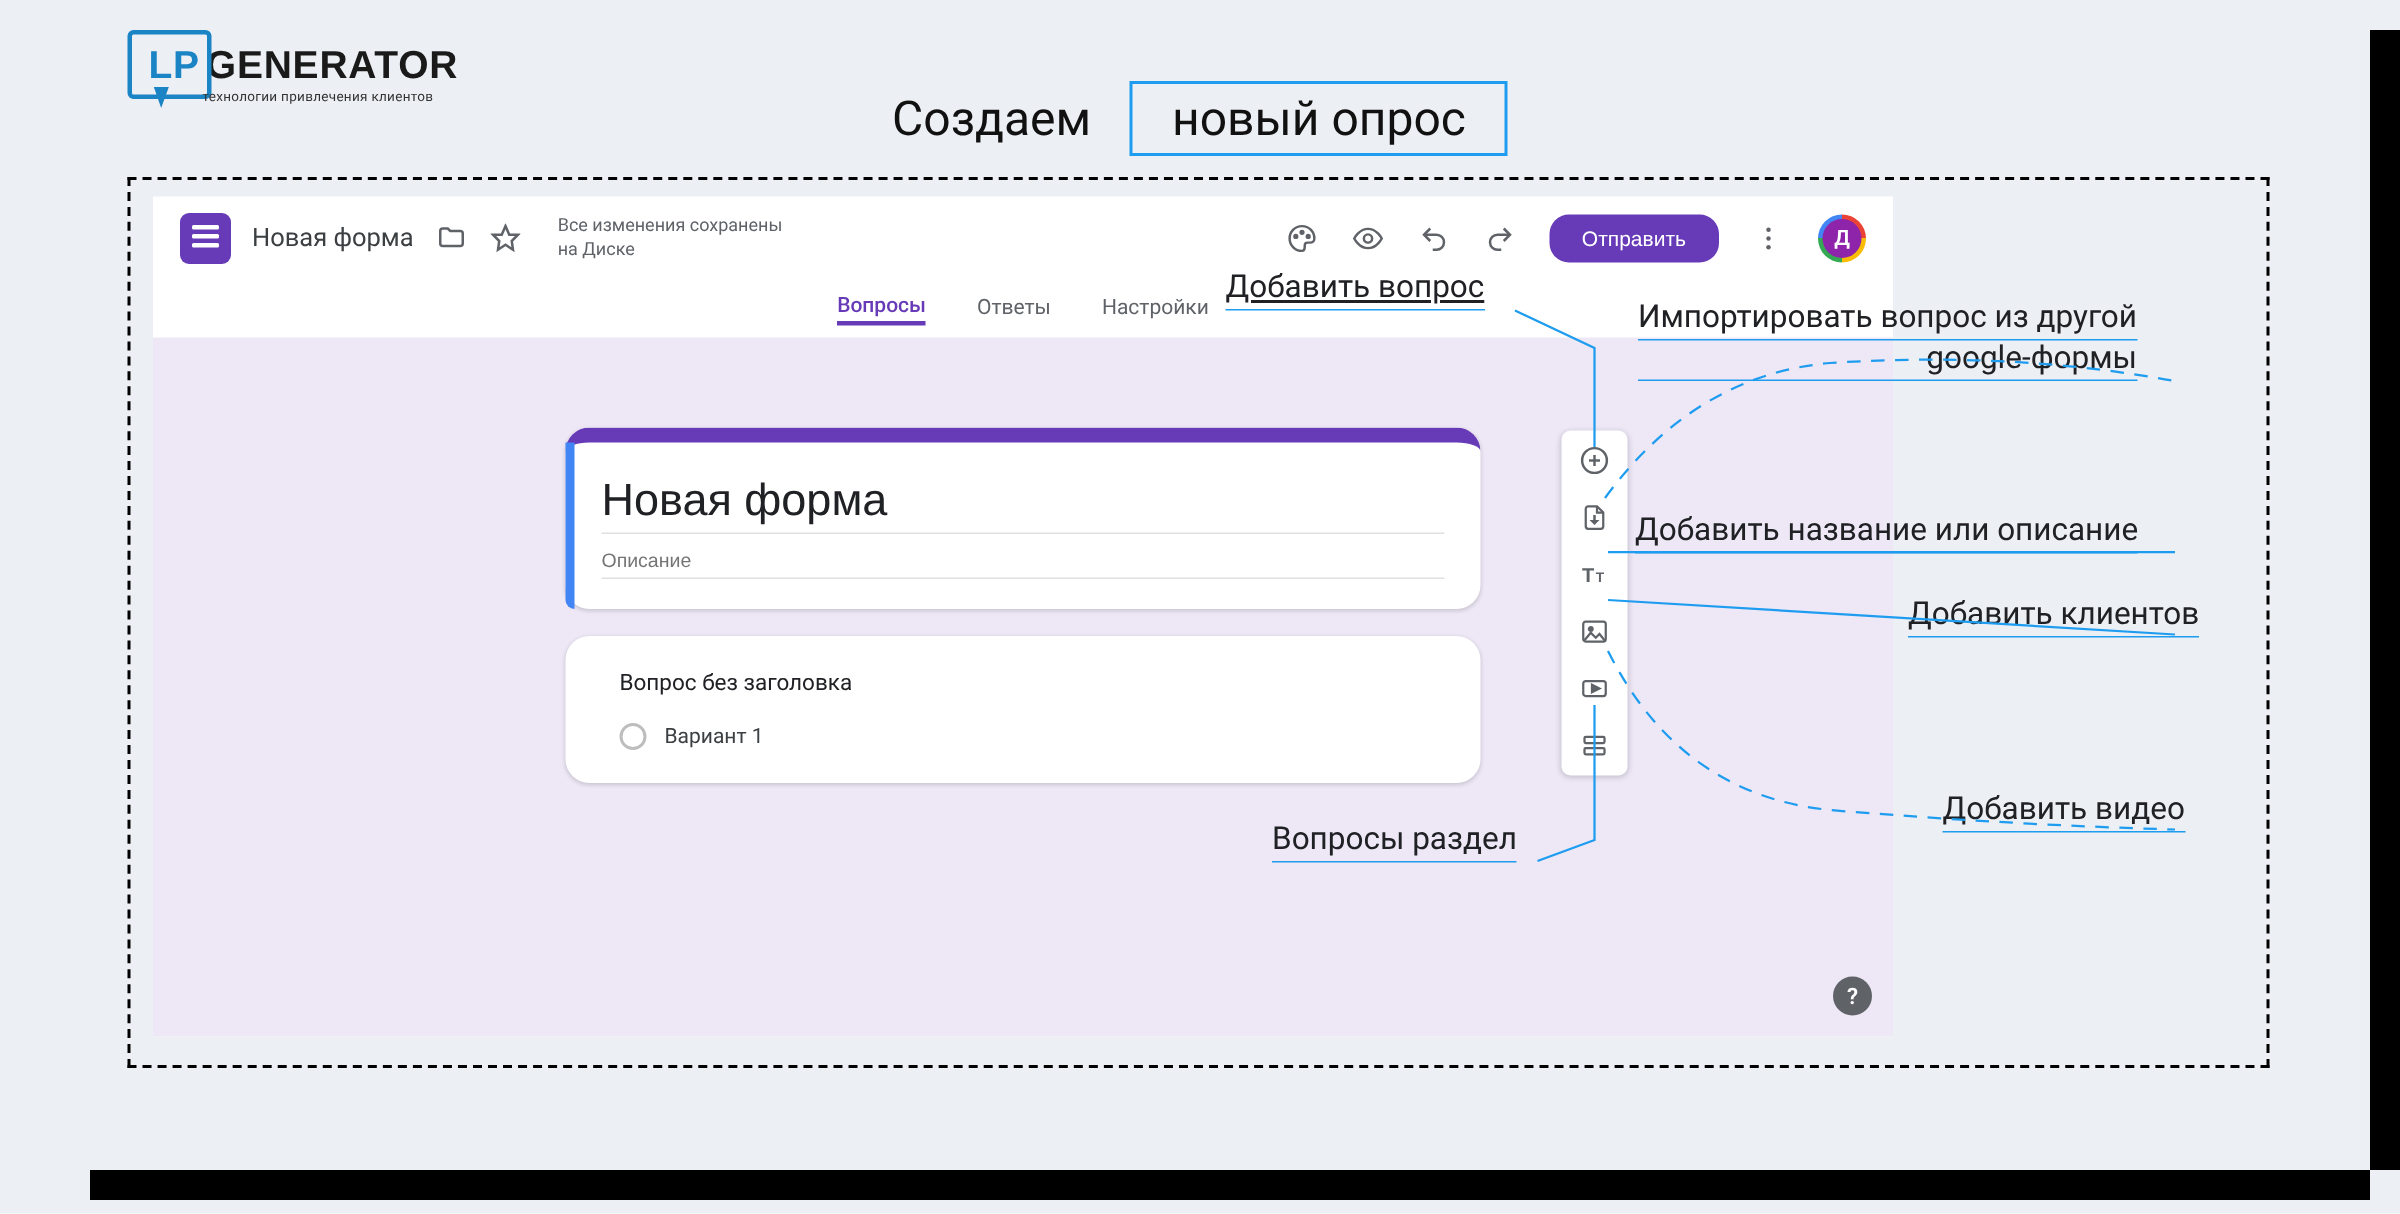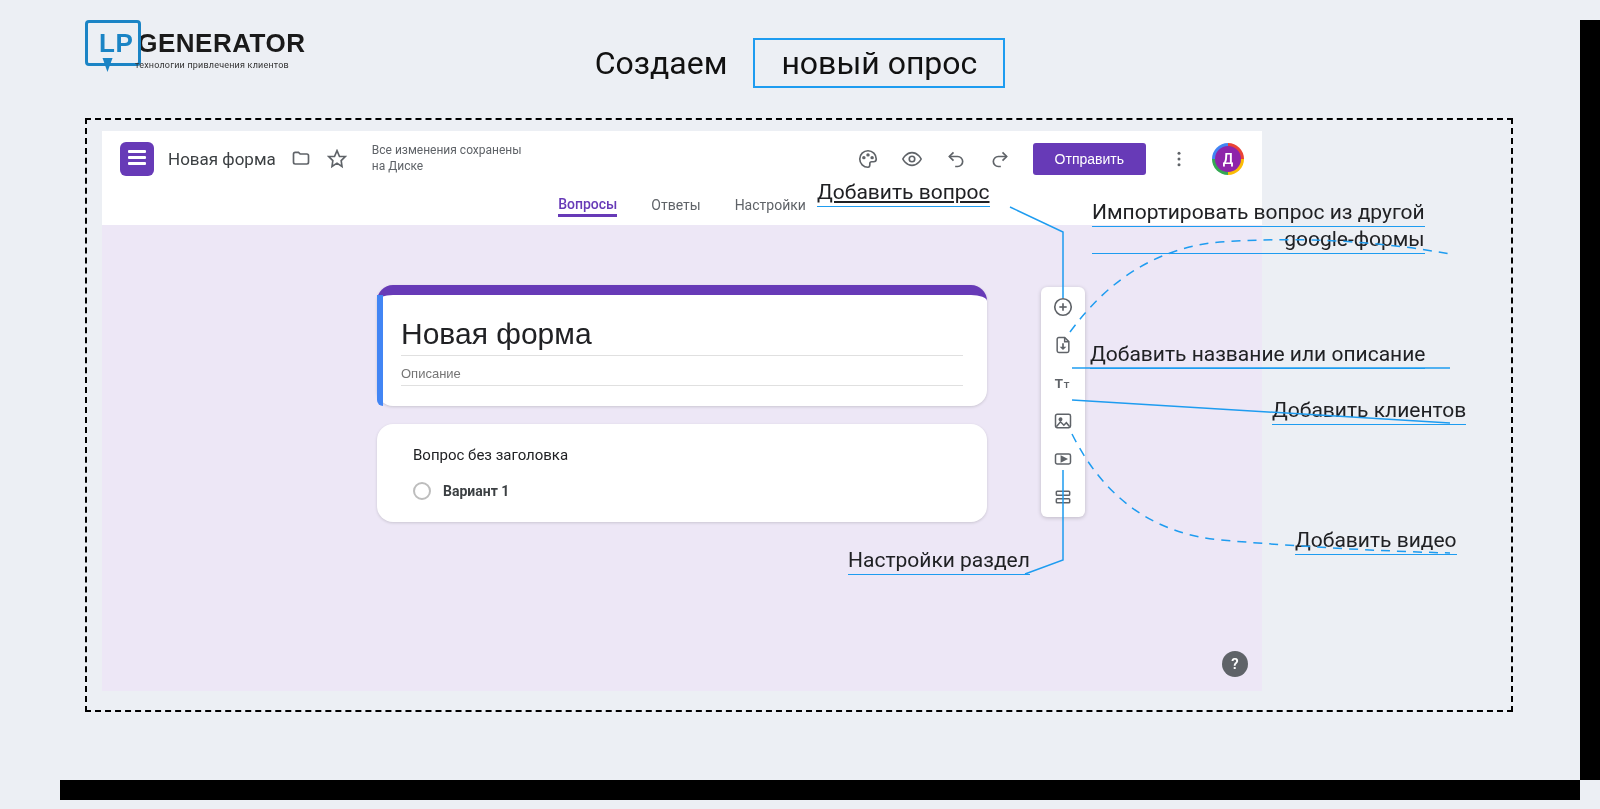--- a/index.html
+++ b/index.html
@@ -46,21 +46,21 @@
     border-left:10px solid transparent;
     border-right:0px solid transparent;
     border-top:14px solid #1b84c5;
     transform: skewX(-20deg);
   }
   .logo .lp { color:#1b84c5; display:inline-block; padding:0 4px;}
   .logo .gen { color:#1a1a1a; }
   .logo-sub { position:absolute; left:95px; top:60px; font-size:9px; color:#333; letter-spacing:0.2px;}
 
   .heading {
-    position:absolute; left:0; right:0; top:38px;
+    position:absolute; left:0; right:0; top:54px;
     text-align:center; font-size:32px; color:#111;
   }
   .heading .boxed {
     display:inline-block; border:2px solid #1e9cf0; padding:4px 26px; margin-left:18px;
   }
 
   
   .dashed-frame {
     position:absolute; left:45px; top:118px;
     width:1428px; height:594px;
@@ -83,21 +83,21 @@
     width:34px; height:34px; background:#673ab7; border-radius:6px;
     position:relative; flex:0 0 auto;
   }
   .gf-logo::before { content:""; position:absolute; left:8px; top:8px; width:18px; height:3px; background:#fff; border-radius:1px; box-shadow:0 6px 0 #fff, 0 12px 0 #fff; }
   .gf-title { color:#3c4043; font-size:17px; }
   .ico-btn { width:22px; height:22px; color:#5f6368; display:inline-flex; align-items:center; justify-content:center; cursor:pointer; }
   .saved-text { font-size:12px; color:#5f6368; line-height:1.3; margin-left:10px;}
   .gf-header-right { margin-left:auto; display:flex; align-items:center; gap:22px; }
   .send-btn {
     background:#673ab7; color:#fff; font-size:14px; font-weight:500;
-    padding:8px 22px; border-radius:3px; border:none; cursor:pointer;
+    padding:8px 22px; border-radius:13px; border:none; cursor:pointer;
   }
   .avatar {
     width:32px; height:32px; border-radius:50%;
     background: conic-gradient(#ea4335 0 25%, #fbbc05 0 50%, #34a853 0 75%, #4285f4 0);
     display:flex; align-items:center; justify-content:center;
     position:relative;
   }
   .avatar-inner {
     width:26px; height:26px; border-radius:50%;
     background:#8e24aa; color:#fff; font-weight:600; font-size:14px;
@@ -135,21 +135,21 @@
     border-bottom:1px solid #e0e0e0; padding-bottom:4px; outline:none;
     background:transparent;
   }
   .form-desc-input {
     font-size:13px; color:#9aa0a6; margin-top:10px; border:none;
     border-bottom:1px solid #e0e0e0; width:100%; padding-bottom:4px;
     outline:none; background:transparent;
   }
   .card.q-card { padding:22px 36px; }
   .q-card .q-title { font-size:15px; color:#202124; margin-bottom:18px; }
-  .option-row { display:flex; align-items:center; gap:12px; font-size:14px; color:#3c4043;font-weight:bold;}
+  .option-row { display:flex; align-items:center; gap:12px; font-size:14px; color:#3c4043;}
   .radio-circle {
     width:18px; height:18px; border:2px solid #bdbdbd; border-radius:50%;
   }
 
   
   .side-toolbar {
     position:absolute;
     left: 939px;
     top: 62px;
     width:44px;
@@ -336,21 +336,21 @@
       <span class="uline">Импортировать вопрос из другой</span>
       <span class="uline2">google-формы</span>
     </div>
     <div class="annot" style="left:1232px; top:398px;">
       <span class="uline">Добавить клиентов</span>
     </div>
     <div class="annot" style="left:1255px; top:528px;">
       <span class="uline">Добавить видео</span>
     </div>
     <div class="annot" style="left:808px; top:548px;">
-      <span class="uline">Настройки раздел</span>
+      <span class="uline">Вопросы раздел</span>
     </div>
 
     <svg class="connectors">
 
       <path d="M 1023 298 L 1023 232 L 970 207" stroke="#1e9cf0" stroke-width="1.5" fill="none"></path>
 
       <path d="M 1030 332 Q 1090 250 1180 242 Q 1300 234 1410 254" stroke="#1e9cf0" stroke-width="1.5" fill="none" stroke-dasharray="9 7"></path>
 
       <line x1="1032" y1="368" x2="1410" y2="368" stroke="#1e9cf0" stroke-width="1.5"></line>
 

